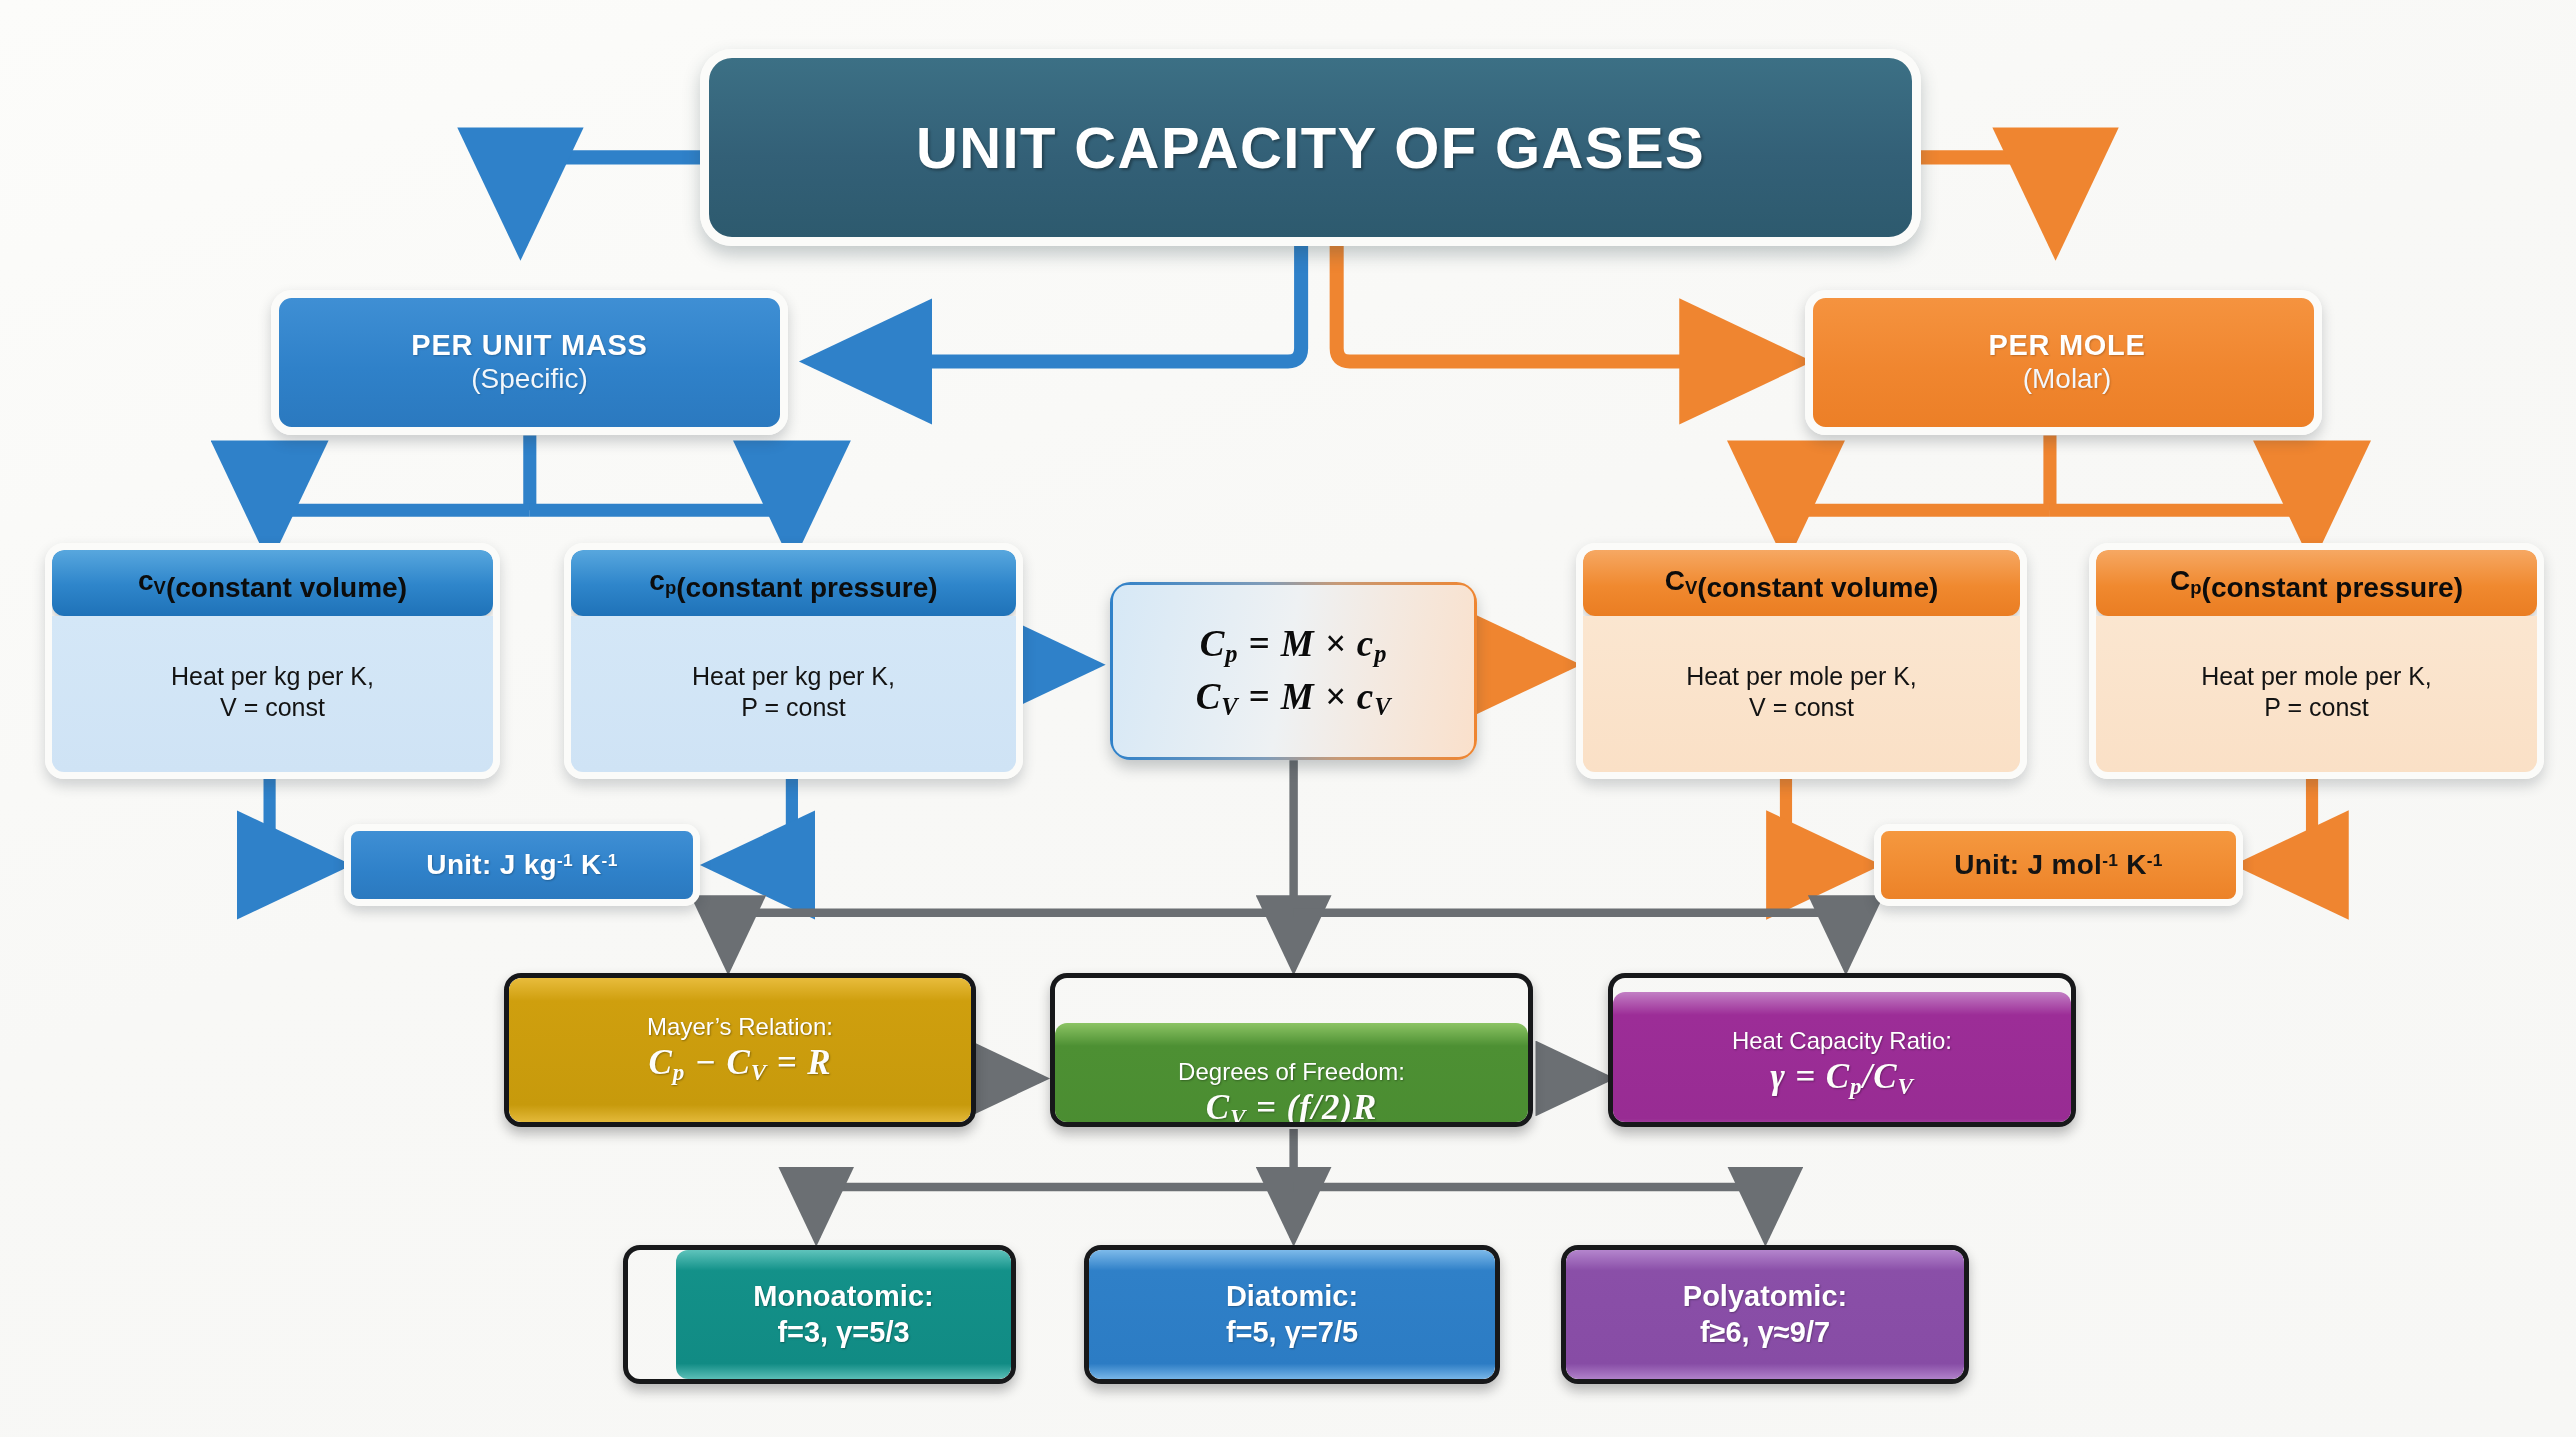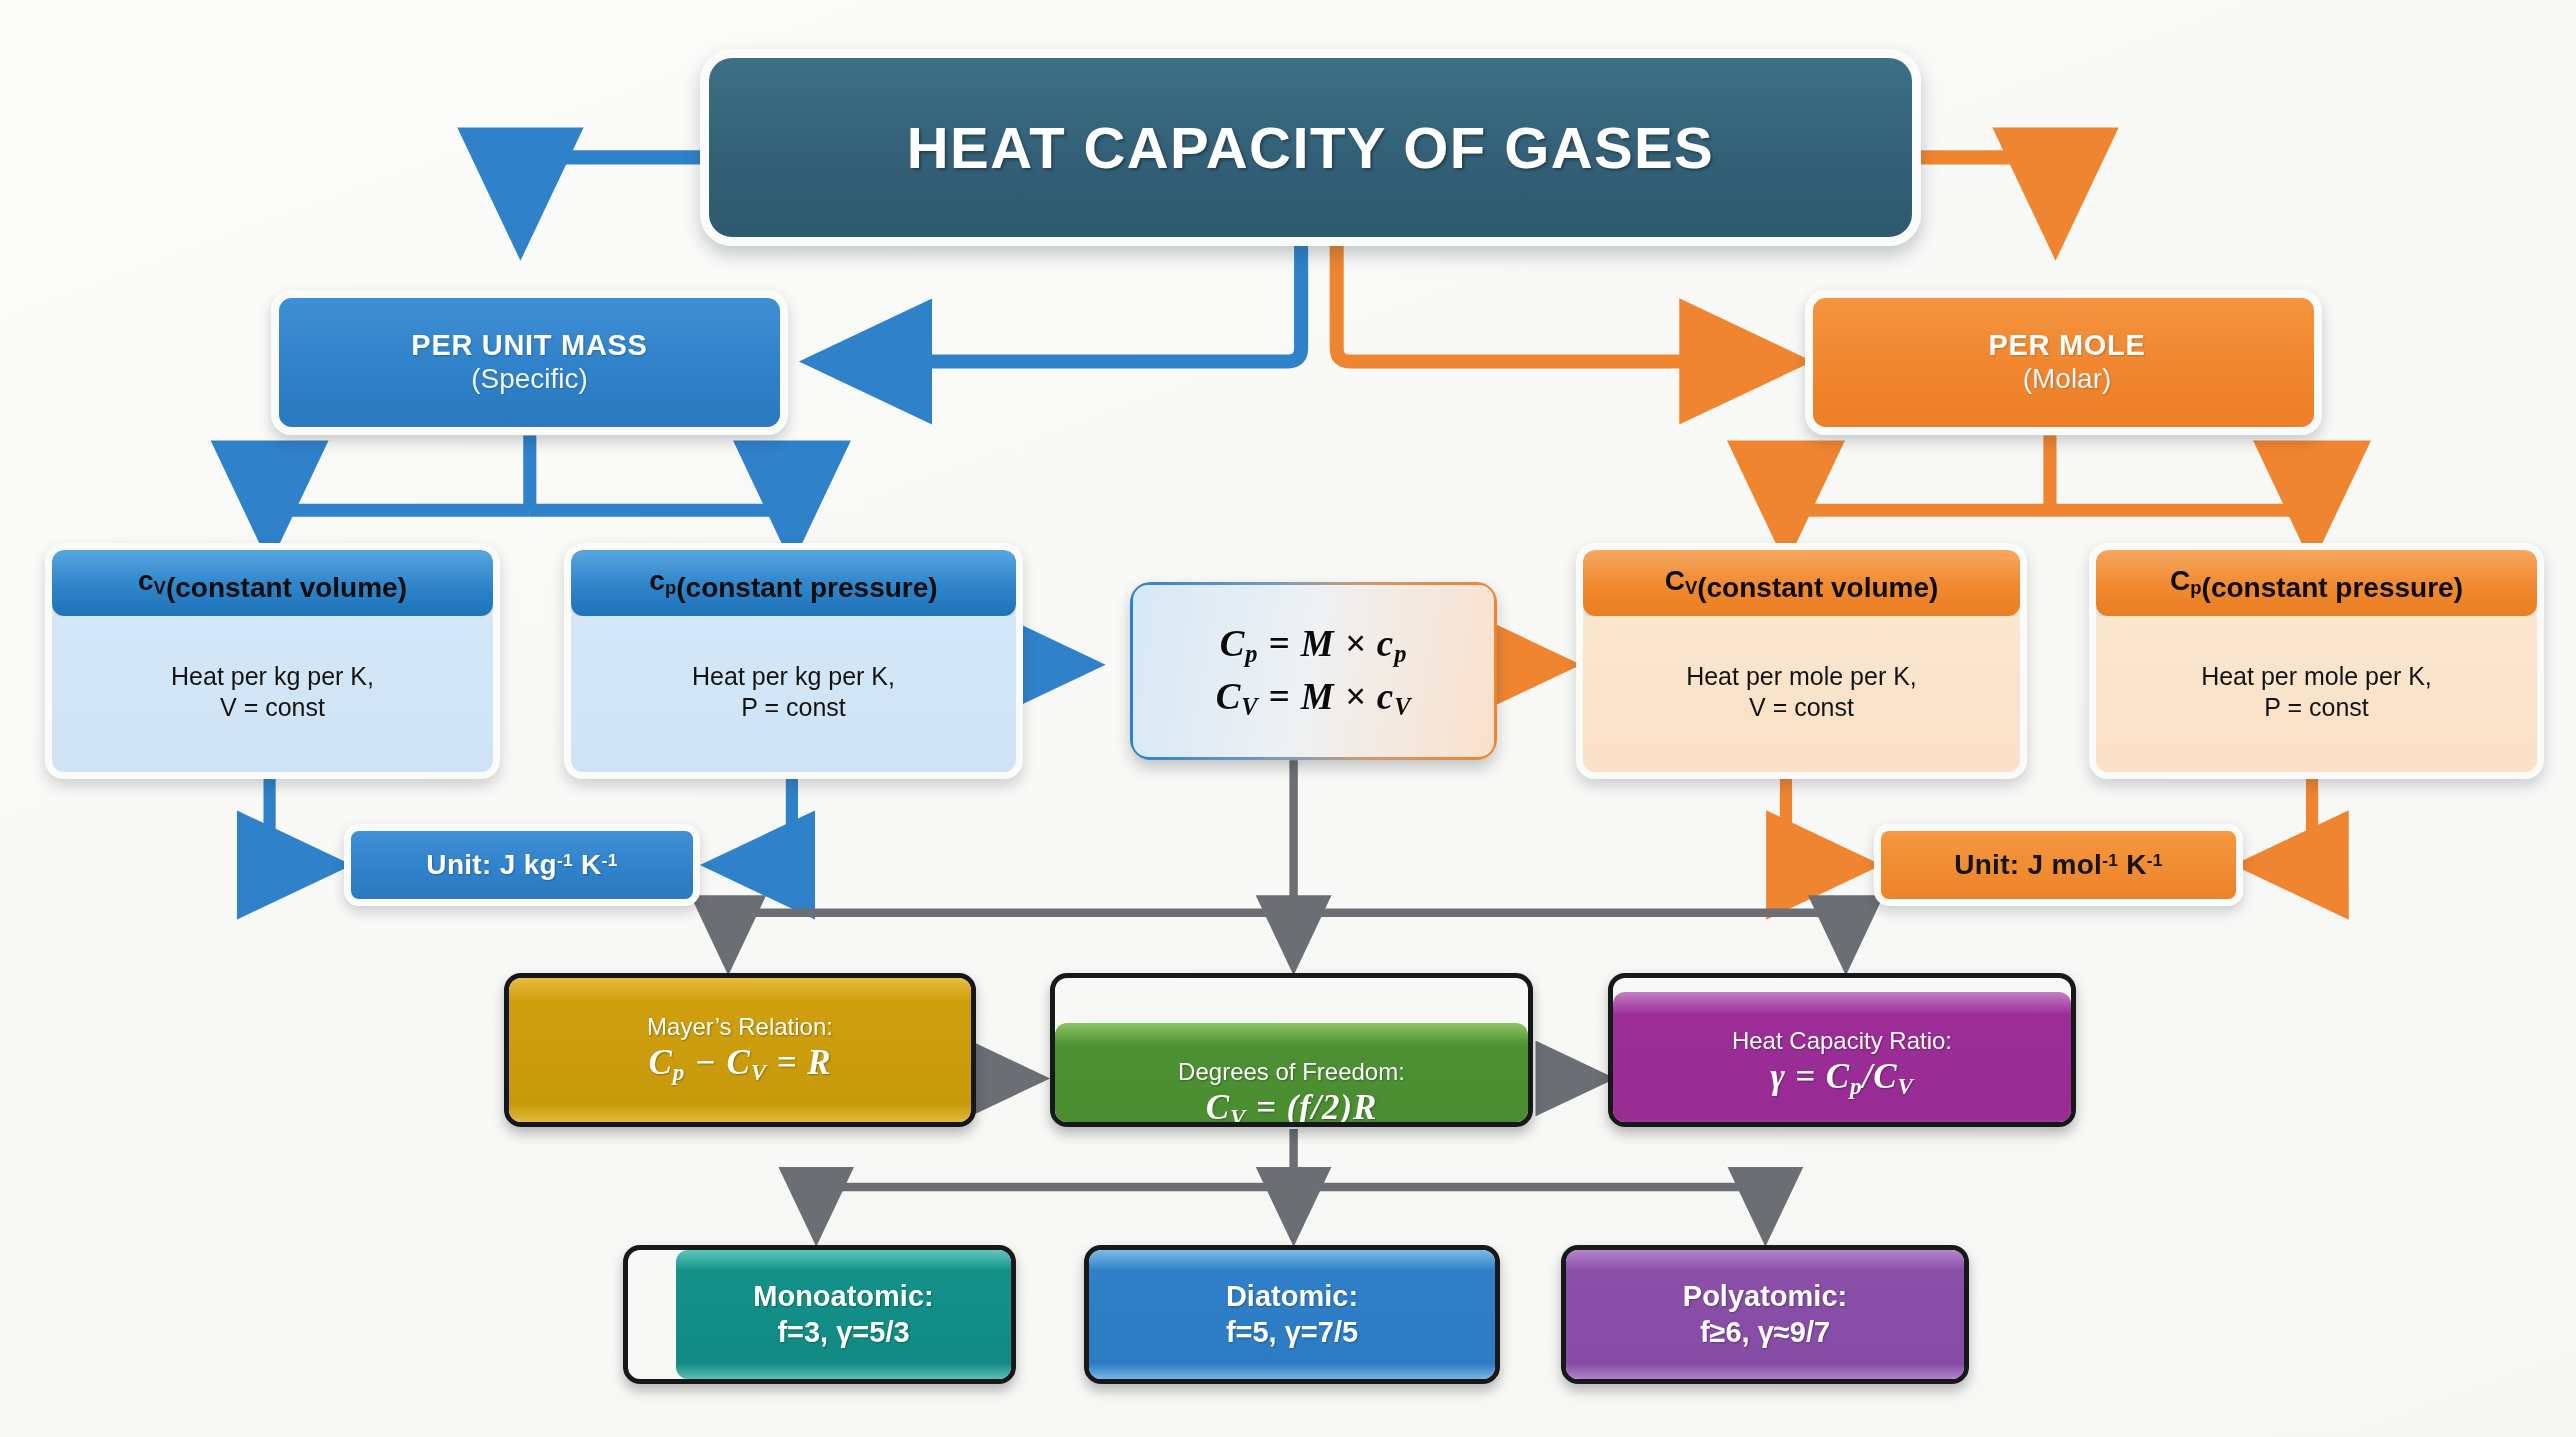--- a/index.html
+++ b/index.html
@@ -144,21 +144,20 @@
 
   
   .eq-node {
     position: absolute;
     box-sizing: border-box;
     border-radius: 20.6px;
     padding: 3px;
     background: linear-gradient(90deg, #2f81c9 0%, #7f9cb9 42%, #c79a77 62%, #ef8530 100%);
     box-shadow: 0 7.5px 14px rgba(40,50,60,0.25);
     z-index: 3;
-    margin-left: 20px;
   }
   .eq-inner {
     width: 100%;
     height: 100%;
     box-sizing: border-box;
     border-radius: 15px;
     background: linear-gradient(100deg, #d6e8f6 0%, #eef1f3 48%, #fae0cb 100%);
     display: flex;
     flex-direction: column;
     align-items: center;
@@ -320,21 +319,21 @@
       <path d="M 1646,1152 L 1716,1152" stroke="#6b6f73" stroke-width="9" marker-end="url(#ah-gray)"></path>
 
       <path d="M 1382,1206 L 1382,1268" stroke="#6b6f73" stroke-width="9"></path>
       <path d="M 1382,1268 L 884,1268 Q 872,1268 872,1280 L 872,1322" stroke="#6b6f73" stroke-width="9" marker-end="url(#ah-gray)"></path>
       <path d="M 1382,1268 L 1382,1322" stroke="#6b6f73" stroke-width="9" marker-end="url(#ah-gray)"></path>
       <path d="M 1382,1268 L 1874,1268 Q 1886,1268 1886,1280 L 1886,1322" stroke="#6b6f73" stroke-width="9" marker-end="url(#ah-gray)"></path>
     </g>
   </svg>
 
   <div class="node title-node" style="left:700px; top:49px; width:1221px; height:197px;">
-    <div class="t-text">HEAT CAPACITY OF GASES</div>
+    <div class="t-text">UNIT CAPACITY OF GASES</div>
   </div>
 
   <div class="node branch-node blue" style="left:271px; top:290px; width:517px; height:145px;">
     <div class="b-main">PER UNIT MASS</div>
     <div class="b-sub">(Specific)</div>
   </div>
 
   <div class="node branch-node orange" style="left:1805px; top:290px; width:517px; height:145px;padding-left:20px;">
     <div class="b-main">PER MOLE</div>
     <div class="b-sub">(Molar)</div>

